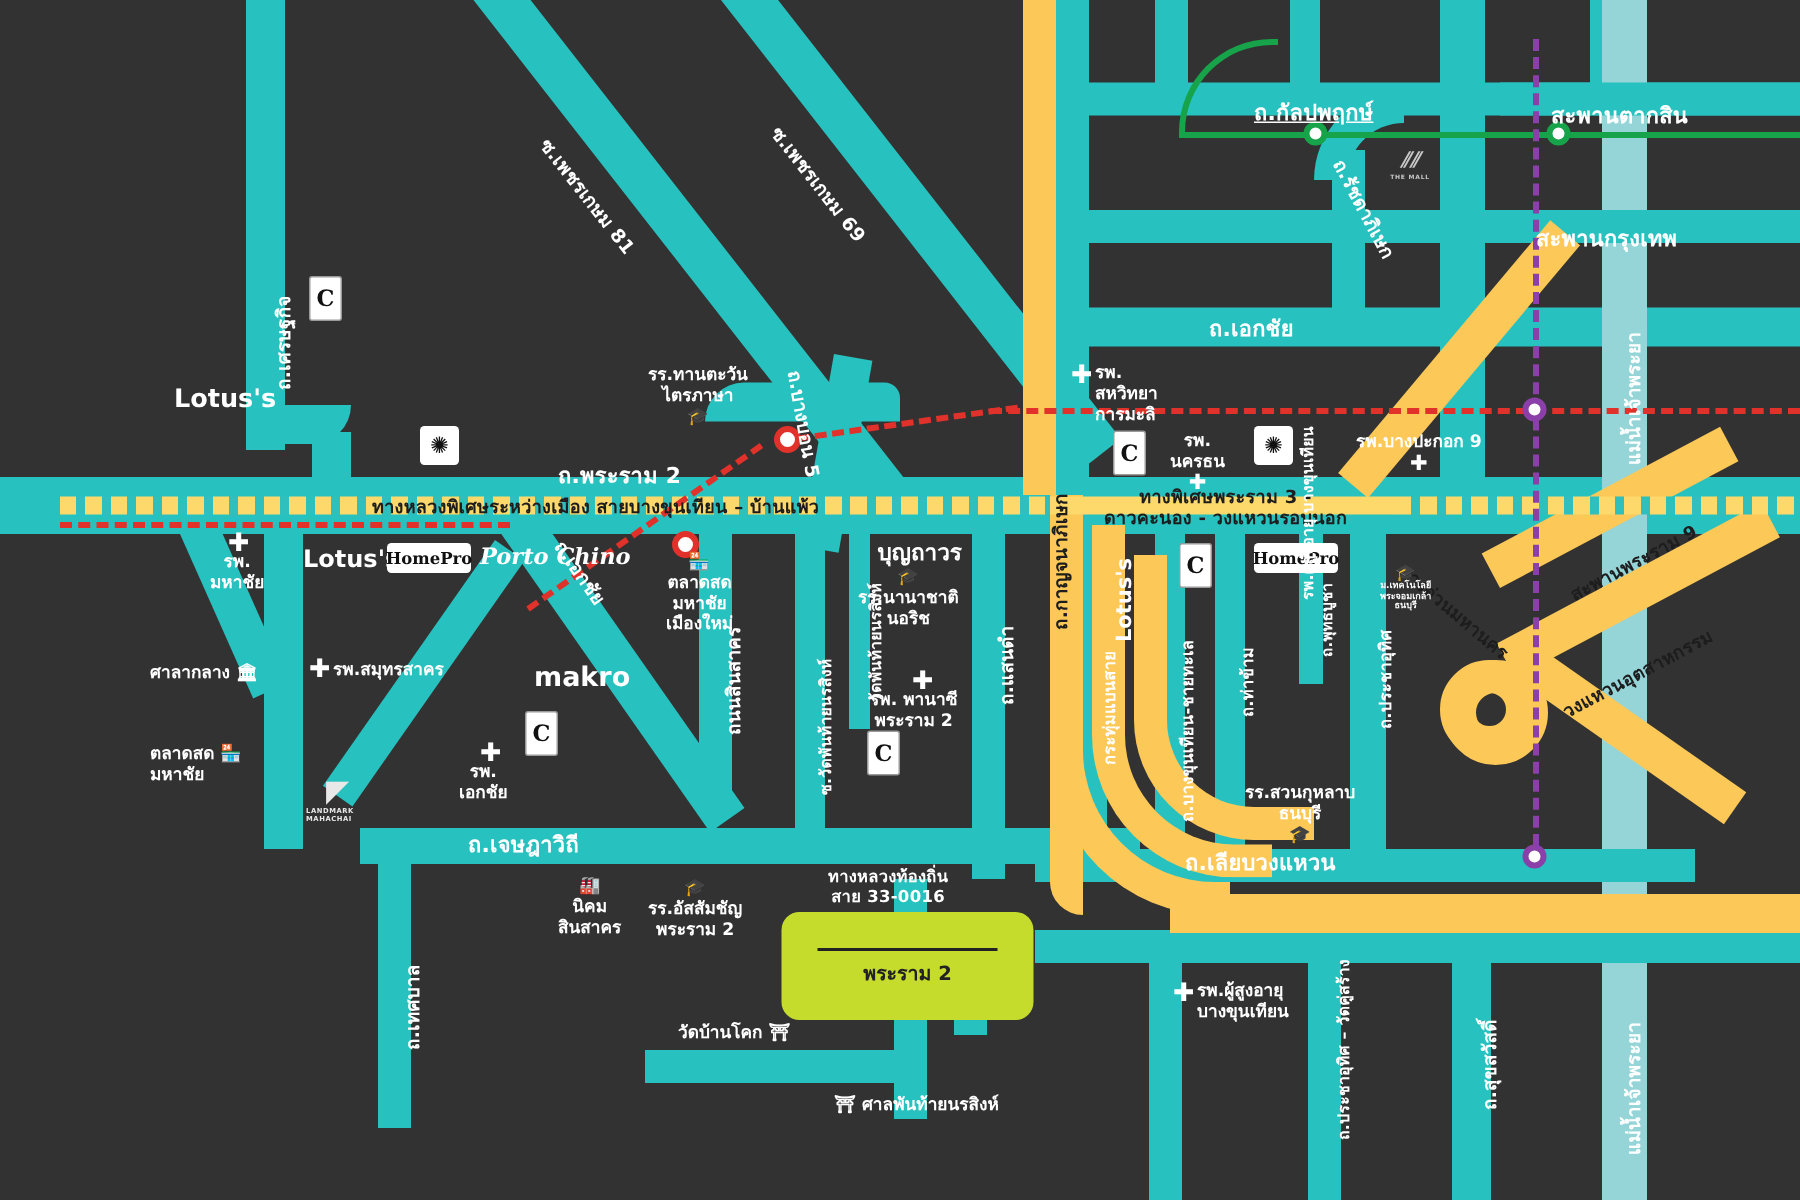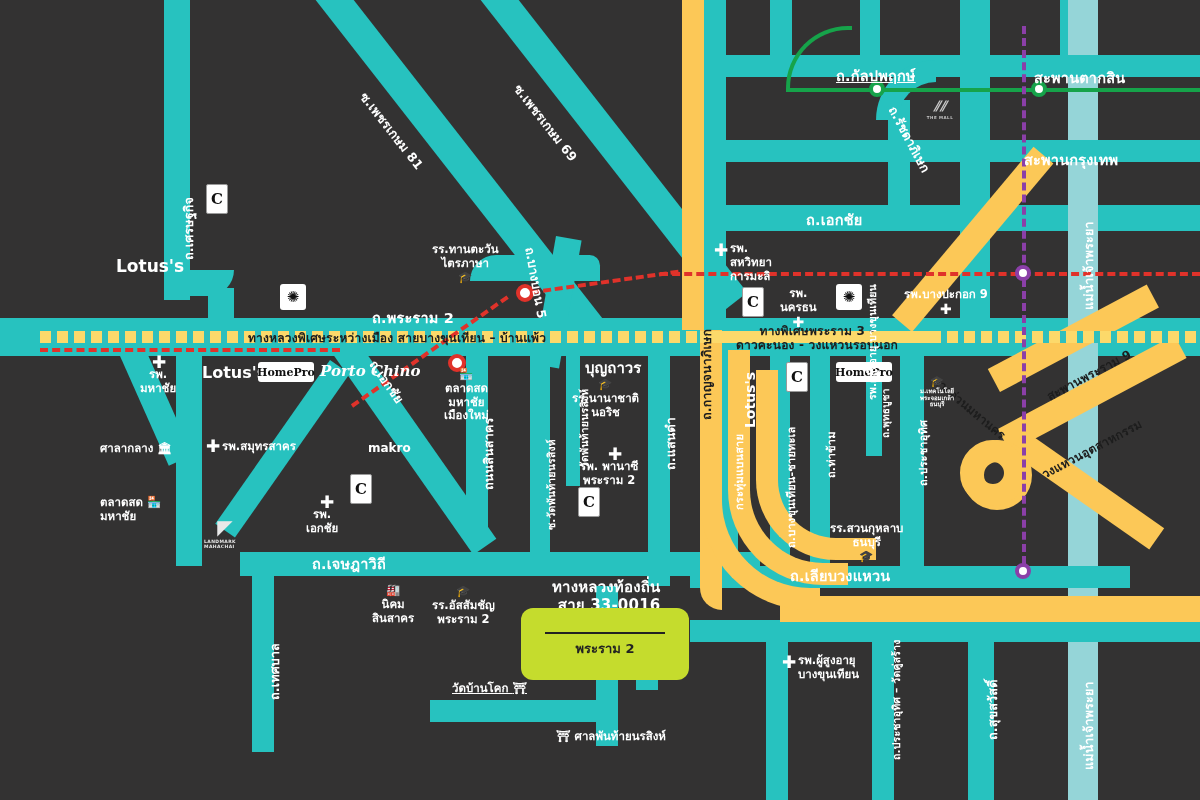--- a/index.html
+++ b/index.html
@@ -169,21 +169,21 @@
   <div class="lbl rot90 dark" style="left:700px;top:420px;">ถ.กาญจนาภิเษก</div>
 
   <div class="lbl dark c" style="left:736px;top:325px;font-size:12px;line-height:1.15;">ทางพิเศษพระราม 3 -<br>ดาวคะนอง - วงแหวนรอบนอก</div>
 
   <div class="lbl rot90" style="left:482px;top:490px;">ถนนสินสาคร</div>
   <div class="lbl rot90" style="left:545px;top:530px;font-size:10.5px;">ซ.วัดพันท้ายนรสิงห์</div>
   <div class="lbl rot90" style="left:578px;top:468px;font-size:10.5px;">วัดพันท้ายนรสิงห์</div>
   <div class="lbl rot90" style="left:664px;top:470px;">ถ.แสนดำ</div>
   <div class="lbl rot90" style="left:268px;top:700px;">ถ.เทศบาล</div>
 
-  <div class="lbl c" style="left:552px;top:578px;font-size:15px;line-height:1.2;text-align:right;">ทางหลวงท้องถิ่น<br>สาย 33-0016</div>
+  <div class="lbl c" style="left:552px;top:578px;font-size:11px;line-height:1.2;">ทางหลวงท้องถิ่น<br>สาย 33-0016</div>
 
   <div class="lbl big" style="left:312px;top:556px;">ถ.เจษฎาวิถี</div>
 
   <div class="lbl rot90" style="left:734px;top:510px;font-size:11px;">กระทุ่มแบนสาย</div>
   <div class="lbl rot90" style="left:786px;top:548px;font-size:11px;">ถ.บางขุนเทียน-ชายทะเล</div>
   <div class="lbl rot90" style="left:826px;top:478px;font-size:11px;">ถ.ท่าข้าม</div>
   <div class="lbl rot90" style="left:918px;top:486px;font-size:11px;">ถ.ประชาอุทิศ</div>
   <div class="lbl rot90" style="left:880px;top:438px;font-size:10px;">ถ.พุทธบูชา</div>
 
   <div class="lbl dark" style="left:938px;top:374px;transform-origin:left top;transform:rotate(40deg);font-size:12px;">ทางด่วนมหานคร</div>
@@ -200,21 +200,21 @@
   <div class="brand rot90c" style="left:722px;top:392px;font-size:14px;">Lotus's</div>
 
   <div class="logo-box" style="left:258px;top:362px;width:56px;height:20px;font-size:11px;font-family:'DejaVu Serif','Liberation Serif',serif;">
     <span>HomePro</span>
   </div>
   <div class="logo-box" style="left:836px;top:362px;width:56px;height:20px;font-size:11px;font-family:'DejaVu Serif','Liberation Serif',serif;">
     <span>HomePro</span>
   </div>
 
   <div class="brand" style="left:320px;top:362px;font-size:15px;font-style:italic;font-family:'DejaVu Serif','Liberation Serif',serif;">Porto Chino</div>
-  <div class="brand" style="left:368px;top:441px;font-size:12px;">makro</div>
+  <div class="brand" style="left:356px;top:441px;font-size:18px;">makro</div>
   <div class="brand" style="left:585px;top:356px;font-size:15px;">บุญถาวร</div>
 
   <div class="logo-box" style="left:922px;top:97px;width:36px;height:24px;background:transparent;color:#c8c8c8;flex-direction:column;">
     <span style="font-size:14px;font-weight:900;font-style:italic;">⫽⫽</span>
     <span style="font-size:4px;letter-spacing:.5px;">THE MALL</span>
   </div>
 
   <div class="logo-box" style="left:204px;top:516px;width:42px;height:32px;background:transparent;color:#e8e8e8;flex-direction:column;">
     <span style="font-size:20px;">◤</span>
     <span class="xs" style="font-size:4.5px;letter-spacing:.4px;">LANDMARK MAHACHAI</span>
@@ -272,21 +272,21 @@
   <div class="plus" style="left:782px;top:654px;">✚</div>
   <div class="poi" style="left:798px;top:654px;text-align:left;">รพ.ผู้สูงอายุ<br>บางขุนเทียน</div>
 
   <div class="poi" style="left:100px;top:442px;">ศาลากลาง <span>🏛</span></div>
   <div class="poi" style="left:100px;top:496px;text-align:left;">ตลาดสด <span>🏪</span><br>มหาชัย</div>
 
   <div class="poi c" style="left:444px;top:368px;"><span>🏪</span><br>ตลาดสด<br>มหาชัย<br>เมืองใหม่</div>
 
   <div class="poi c" style="left:372px;top:584px;"><span>🏭</span><br>นิคม<br>สินสาคร</div>
 
-  <div class="poi" style="left:452px;top:682px;text-decoration:underline;">วัดบ้านโคก <span>⛩</span></div>
+  <div class="poi" style="left:452px;top:682px;">วัดบ้านโคก <span>⛩</span></div>
   <div class="poi" style="left:556px;top:730px;"><span>⛩</span> ศาลพันท้ายนรสิงห์</div>
 
   <div class="moden" style="left:521px;top:608px;width:168px;height:72px;">
     <div class="rule"></div>
     <div class="m2">พระราม 2</div>
   </div>
 
 </div>
 
 </body></html>

